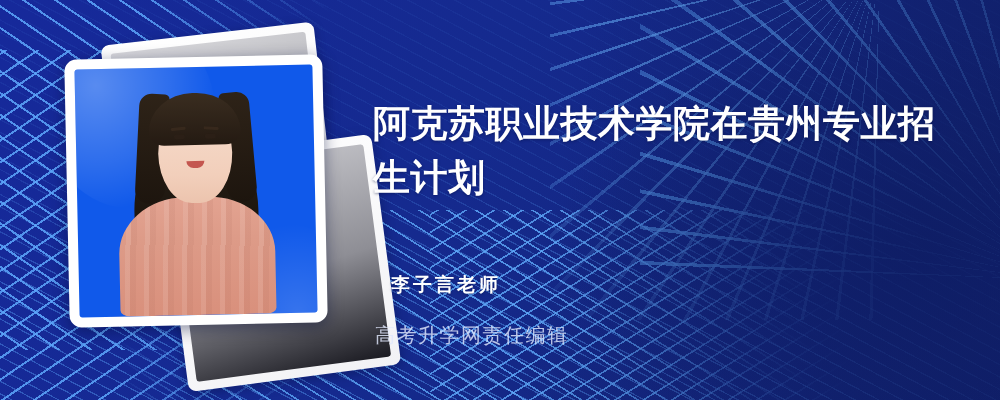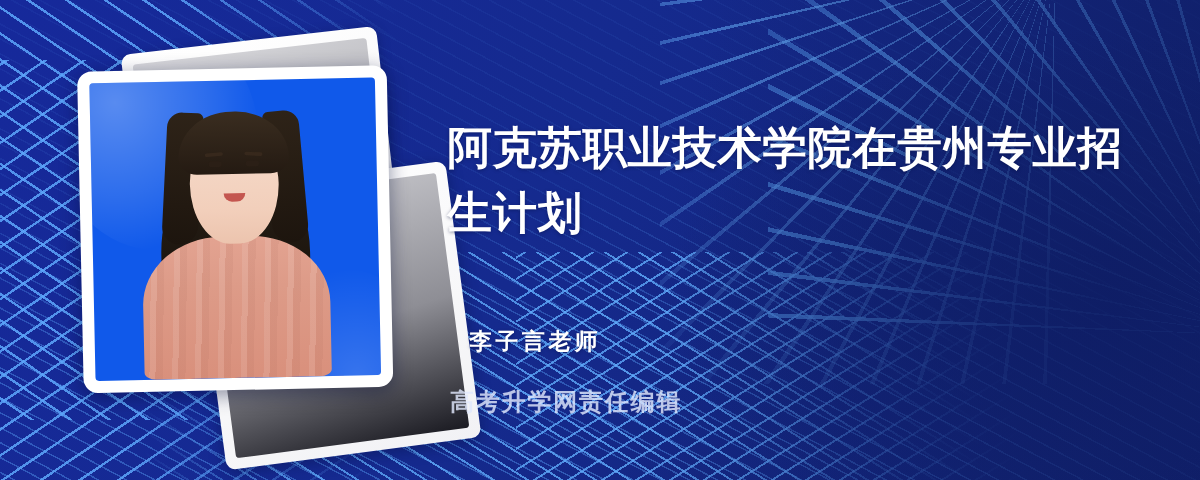--- a/index.html
+++ b/index.html
@@ -352,21 +352,21 @@
     font-weight: bold;
     letter-spacing: 3px;
     text-shadow: 0 1px 3px rgba(5,14,60,0.45);
   }
   .author-role {
     position: absolute;
     top: 322px;
     left: 2px;
     color: rgba(224,232,252,0.82);
     font-size: 20px;
-    font-weight: bold;
+    font-weight: normal;
     letter-spacing: 1.5px;
   }
 </style>
 </head>
 <body>
 
 <div class="banner">
 
   <div class="bg-base"></div>
   <div class="bg-hatch"></div>

